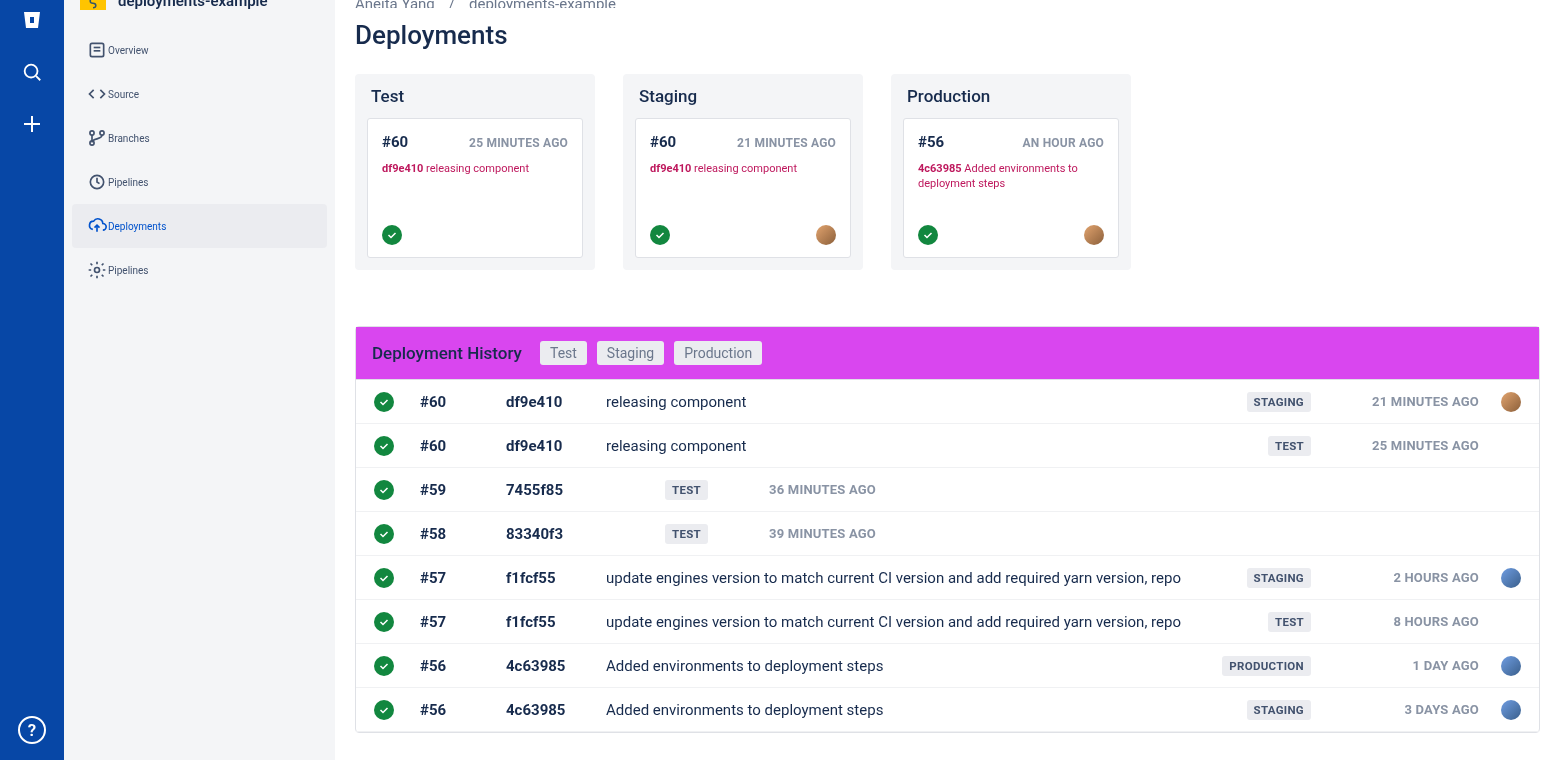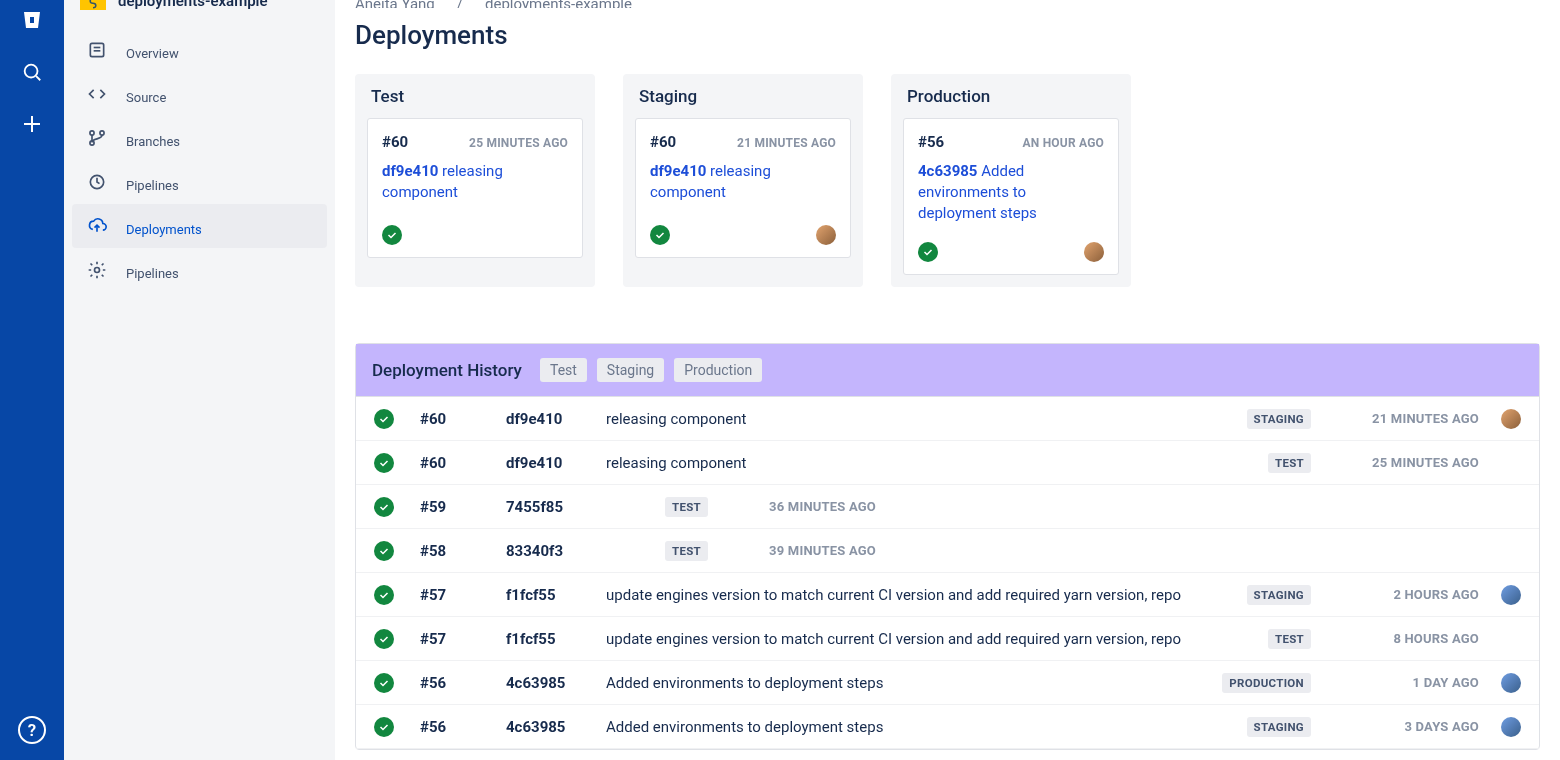--- a/index.html
+++ b/index.html
@@ -63,26 +63,25 @@
     background: #ffc400;
     border-radius: 4px;
     display: flex; align-items:center; justify-content:center;
   }
   .sidebar-header .project-name {
     font-weight:600; color:#172b4d; font-size:15px;
   }
   .sidebar-nav { padding: 18px 8px 0 8px; }
   .nav-item {
     display: flex;
-    align-items: flex-end;
-    gap: 18px;
+    align-items: center;
     padding: 11px 14px;
     border-radius: 4px;
     cursor: pointer;
-    font-size: 13px;
+    font-size: 10px;
     color: #42526e;
   }
   .nav-item .nav-icon {
     width: 22px; height: 22px;
     display:flex; align-items:center; justify-content:center;
     color:#42526e;
   }
   .nav-item.active {
     background: #ebecf0;
     color: #0052cc;
@@ -93,21 +92,21 @@
   
   .main {
     flex: 1;
     padding: 0 20px 0 20px;
     overflow: hidden;
   }
   .breadcrumb {
     color:#6b778c;
     font-size: 15px;
     margin-bottom: 8px;
-    display:flex; align-items:center; gap:22px;
+    display:flex; align-items:center; gap:14px;
     height: 8px; overflow:hidden; 
   }
   .breadcrumb a { color:#6b778c; text-decoration:none; }
   h1.page-title {
     font-size: 26px;
     font-weight: 500;
     color: #172b4d;
     margin: 12px 0 24px 0;
   }
 
@@ -142,21 +141,21 @@
     align-items:baseline;
     margin-bottom:10px;
   }
   .env-build {
     font-weight:700; color:#172b4d; font-size:15px;
   }
   .env-time {
     font-size:12px; font-weight:700; color:#8993a4; letter-spacing:0.2px;
   }
   .env-commit {
-    font-size:15px; color:#1d4ed8; line-height:1.4;
+    font-size:11px; color:#be185d; line-height:1.4;
   }
   .env-commit .hash { font-weight:700; }
   .env-card-footer {
     margin-top:auto;
     display:flex;
     align-items:center;
     justify-content:space-between;
     padding-top: 18px;
   }
   .status-ok {
@@ -173,21 +172,21 @@
     background: linear-gradient(135deg,#6f9de2 0%,#3a5f8b 100%);
   }
 
   
   .history {
     margin-top: 56px;
     border:1px solid #dfe1e6;
     border-radius:4px;
   }
   .history-header {
-    background:#c4b5fd;
+    background:#d946ef;
     padding: 14px 16px;
     display:flex; align-items:center; gap:18px;
     border-bottom:1px solid #dfe1e6;
   }
   .history-title {
     font-size:17px; font-weight:500; color:#172b4d;
   }
   .filter-chip {
     background:#ebecf0;
     color:#6b778c;

